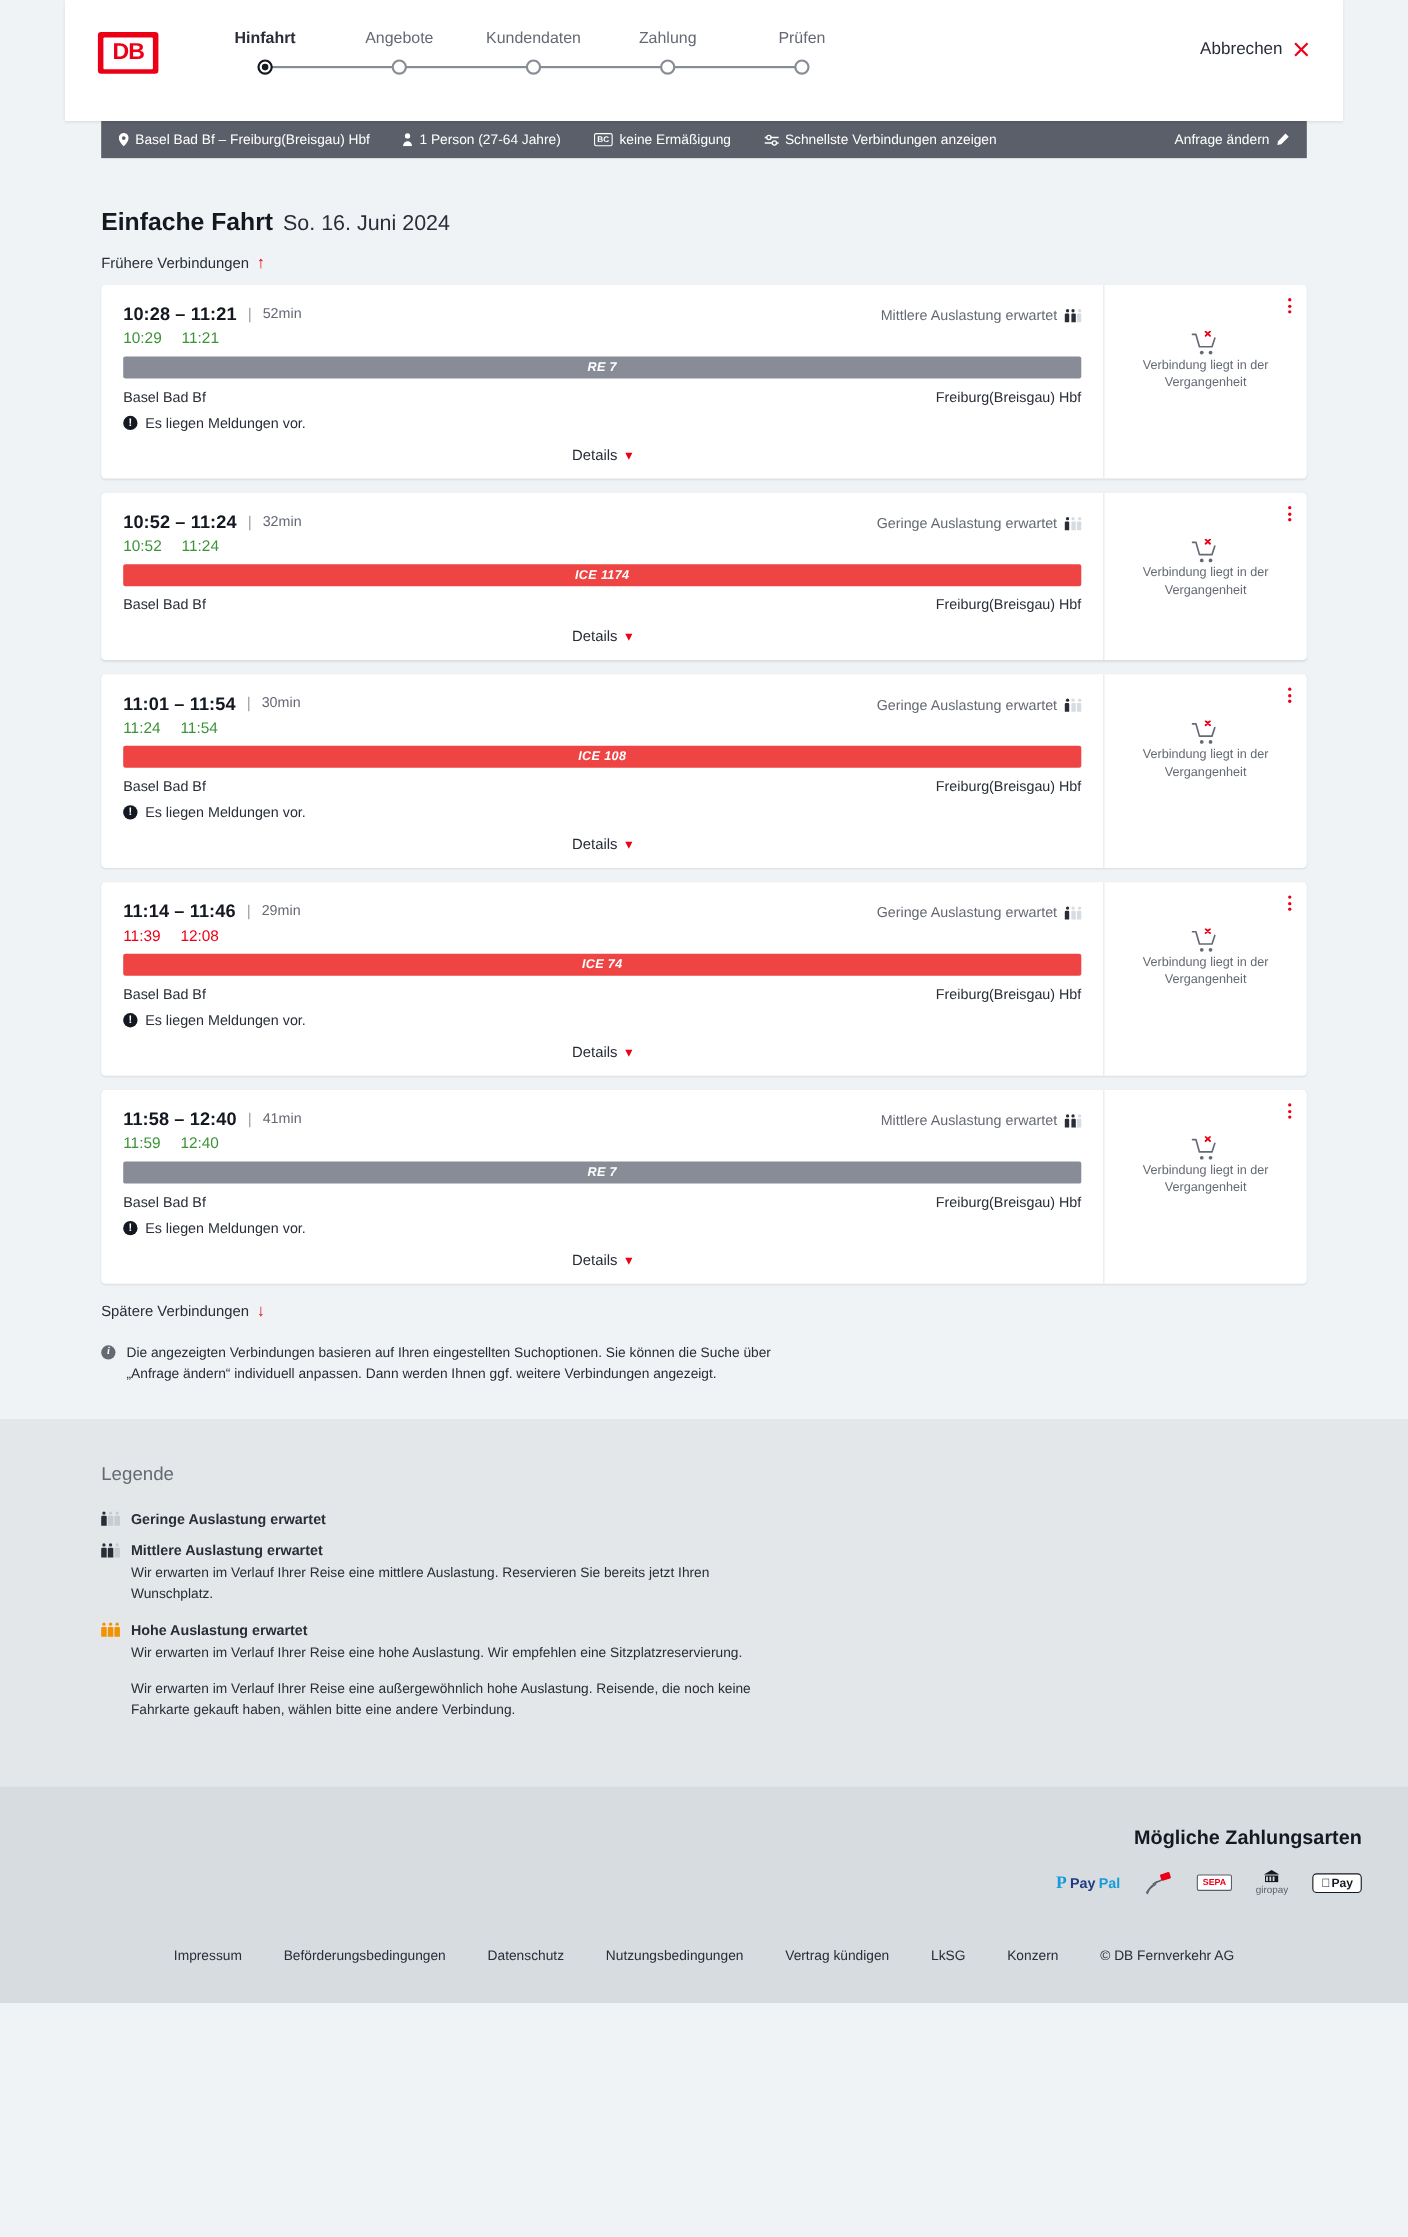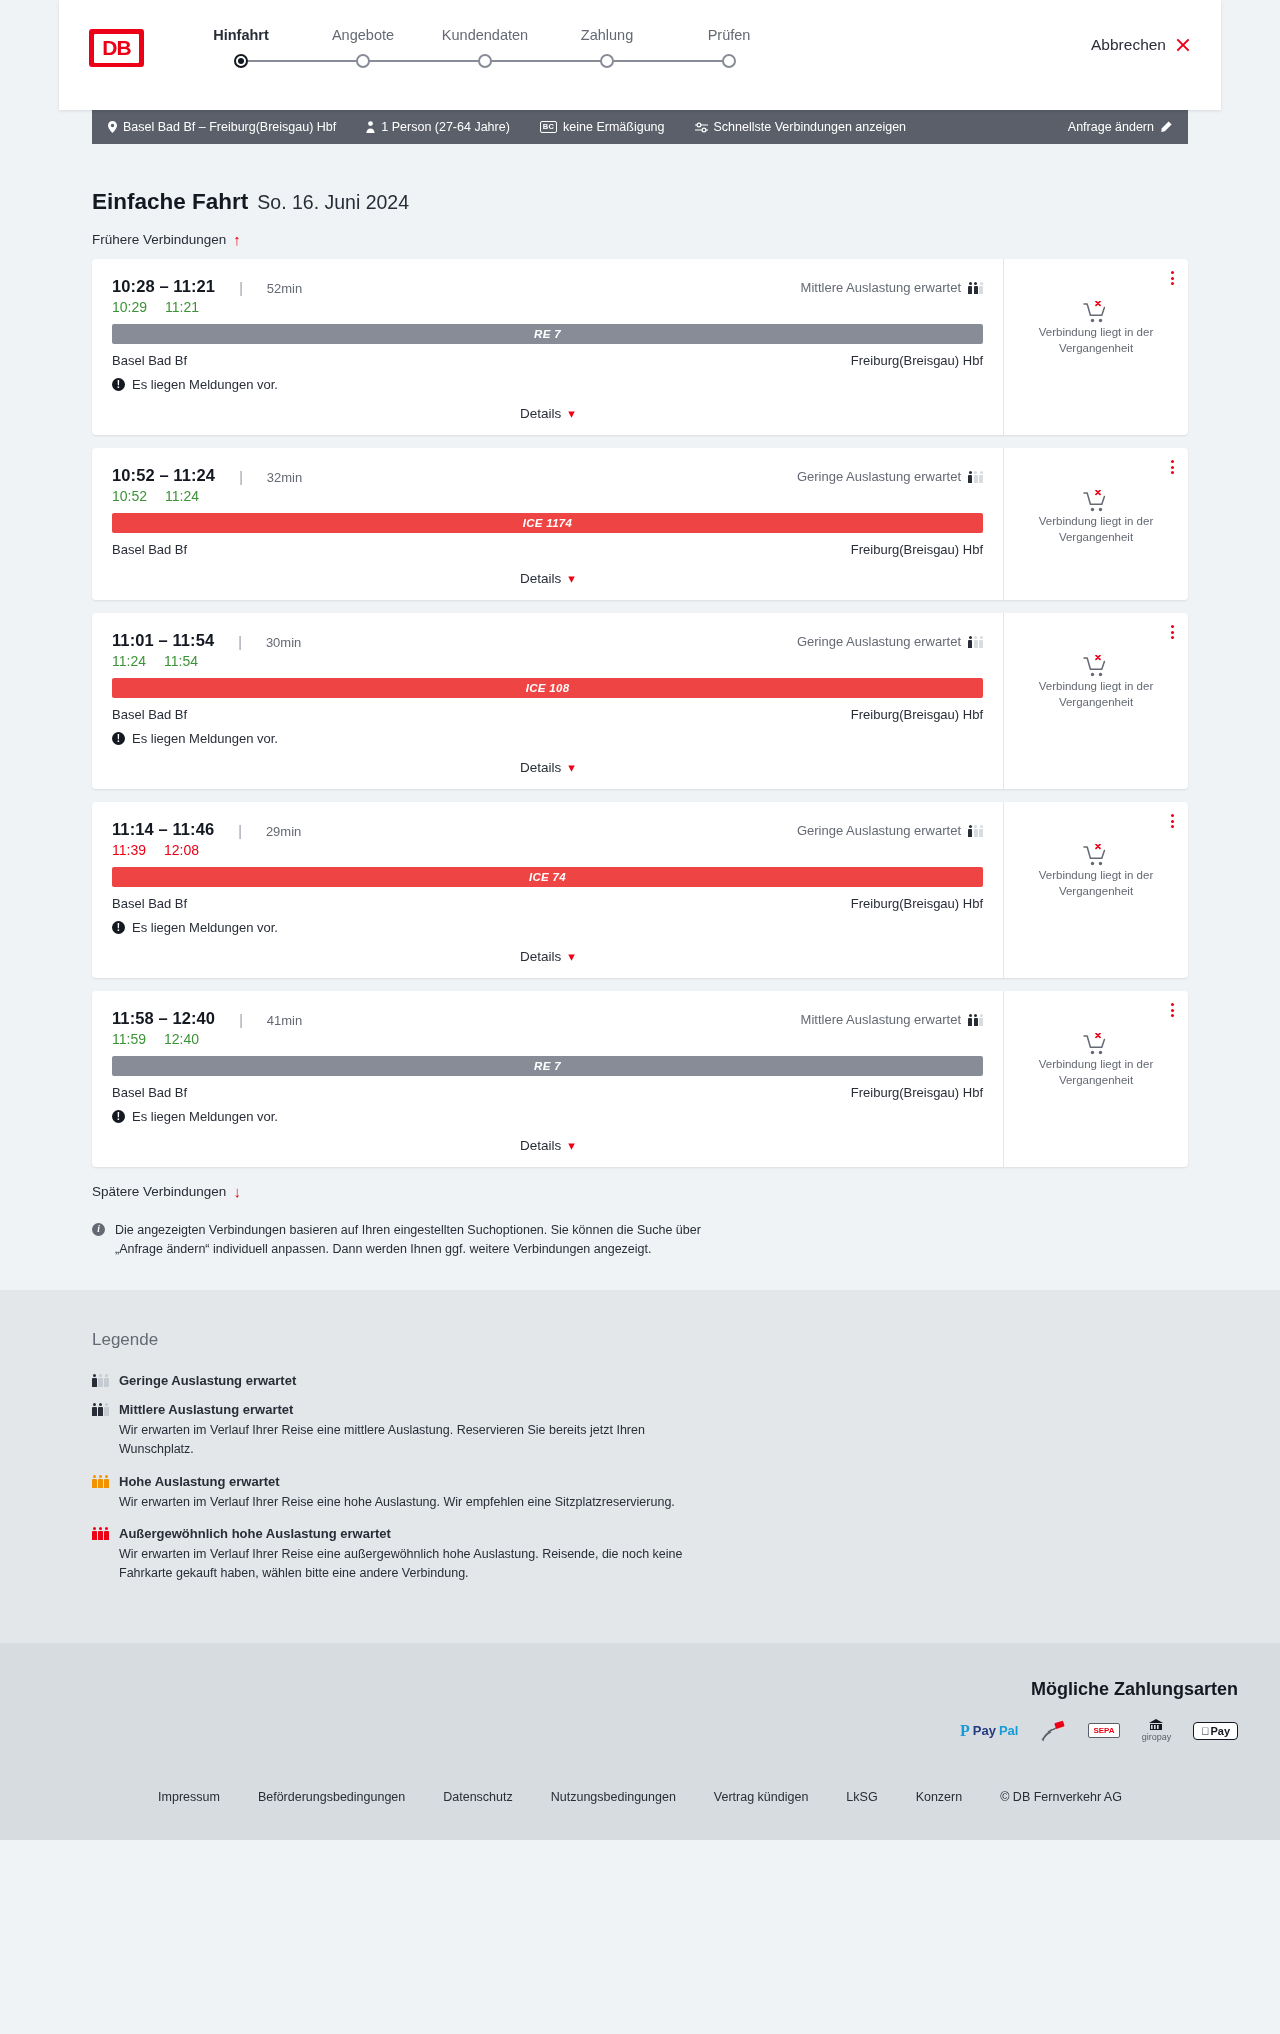--- a/index.html
+++ b/index.html
@@ -203,21 +203,21 @@
     flex-direction: column;
     align-items: center;
     position: relative;
   }
 
   .row-times {
     display: flex;
     align-items: baseline;
     justify-content: space-between;
   }
-  .times-block { display: flex; align-items: flex-end; gap: 24px; }
+  .times-block { display: flex; align-items: flex-start; gap: 10px; }
   .time-main {
     font-size: 16.5px;
     font-weight: bold;
     color: #131821;
     letter-spacing: 0.1px;
   }
   .sep { color: #9aa0a8; font-size: 14px; }
   .dur { font-size: 13px; color: #646973; }
   .util {
     display: flex;
@@ -930,28 +930,20 @@
             <span class="legend-ico">
               <span style="background:#f39200;"></span>
               <span style="background:#f39200;"></span>
               <span style="background:#f39200;"></span>
             </span>
             <span>Hohe Auslastung erwartet</span>
           </div>
           <div class="legend-desc">Wir erwarten im Verlauf Ihrer Reise eine hohe Auslastung. Wir empfehlen eine Sitzplatzreservierung.</div>
         </div>
         <div class="legend-item">
-          <div class="legend-head">
-            <span class="legend-ico">
-              <span style="background:#ec0016;"></span>
-              <span style="background:#ec0016;"></span>
-              <span style="background:#ec0016;"></span>
-            </span>
-            <span>Außergewöhnlich hohe Auslastung erwartet</span>
-          </div>
           <div class="legend-desc">Wir erwarten im Verlauf Ihrer Reise eine außergewöhnlich hohe Auslastung. Reisende, die noch keine Fahrkarte gekauft haben, wählen bitte eine andere Verbindung.</div>
         </div>
       </div>
   </div>
 </div>
 
 <div class="footer">
   <div class="footer-top">
     <div class="pay-title">Mögliche Zahlungsarten</div>
     <div class="pay-row">

